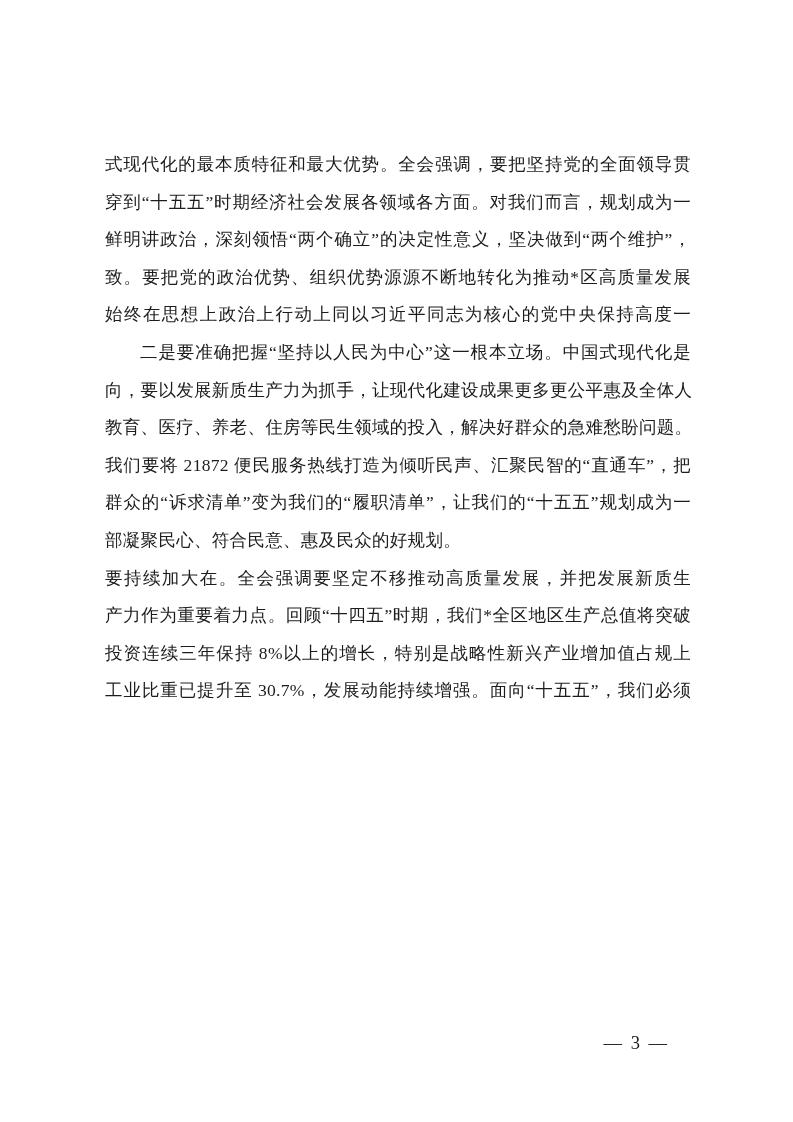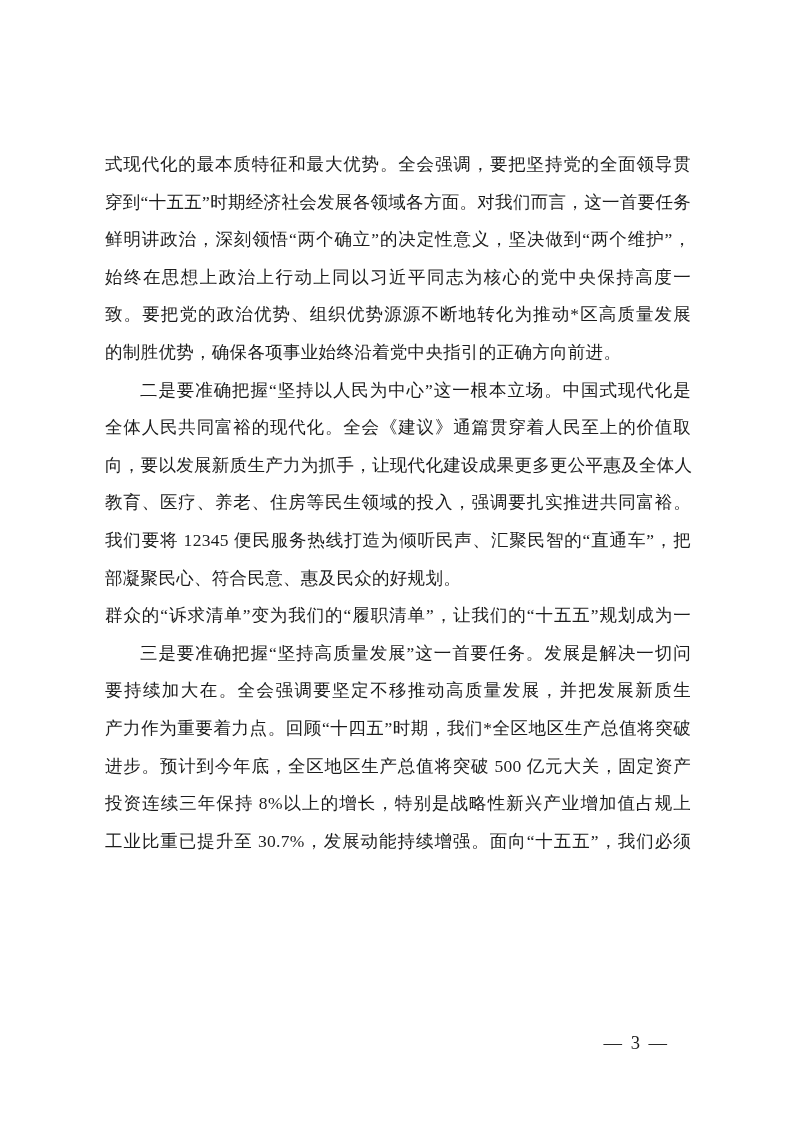--- a/index.html
+++ b/index.html
@@ -52,42 +52,38 @@
   }
 </style>
 </head>
 <body>
 
 <div class="page">
   <div class="content">
 
     <div class="para">
       <div class="line">式现代化的最本质特征和最大优势。全会强调，要把坚持党的全面领导贯</div>
-      <div class="line">穿到“十五五”时期经济社会发展各领域各方面。对我们而言，这一首要任务</div>
+      <div class="line">穿到“十五五”时期经济社会发展各领域各方面。对我们而言，规划成为一</div>
       <div class="line">鲜明讲政治，深刻领悟“两个确立”的决定性意义，坚决做到“两个维护”，</div>
+      <div class="line">致。要把党的政治优势、组织优势源源不断地转化为推动*区高质量发展</div>
       <div class="line">始终在思想上政治上行动上同以习近平同志为核心的党中央保持高度一</div>
-      <div class="line">致。要把党的政治优势、组织优势源源不断地转化为推动*区高质量发展</div>
-      <div class="line para-end">的制胜优势，确保各项事业始终沿着党中央指引的正确方向前进。</div>
     </div>
 
     <div class="para">
       <div class="line indent">二是要准确把握“坚持以人民为中心”这一根本立场。中国式现代化是</div>
-      <div class="line">全体人民共同富裕的现代化。全会《建议》通篇贯穿着人民至上的价值取</div>
       <div class="line">向，要以发展新质生产力为抓手，让现代化建设成果更多更公平惠及全体人</div>
-      <div class="line">教育、医疗、养老、住房等民生领域的投入，强调要扎实推进共同富裕。</div>
-      <div class="line">我们要将 12345 便民服务热线打造为倾听民声、汇聚民智的“直通车”，把</div>
+      <div class="line">教育、医疗、养老、住房等民生领域的投入，解决好群众的急难愁盼问题。</div>
+      <div class="line">我们要将 21872 便民服务热线打造为倾听民声、汇聚民智的“直通车”，把</div>
+      <div class="line">群众的“诉求清单”变为我们的“履职清单”，让我们的“十五五”规划成为一</div>
       <div class="line para-end">部凝聚民心、符合民意、惠及民众的好规划。</div>
-      <div class="line">群众的“诉求清单”变为我们的“履职清单”，让我们的“十五五”规划成为一</div>
     </div>
 
     <div class="para">
-      <div class="line indent">三是要准确把握“坚持高质量发展”这一首要任务。发展是解决一切问</div>
       <div class="line">要持续加大在。全会强调要坚定不移推动高质量发展，并把发展新质生</div>
       <div class="line">产力作为重要着力点。回顾“十四五”时期，我们*全区地区生产总值将突破</div>
-      <div class="line">进步。预计到今年底，全区地区生产总值将突破 500 亿元大关，固定资产</div>
       <div class="line">投资连续三年保持 8%以上的增长，特别是战略性新兴产业增加值占规上</div>
       <div class="line">工业比重已提升至 30.7%，发展动能持续增强。面向“十五五”，我们必须</div>
     </div>
 
   </div>
 
   <div class="page-number">— 3 —</div>
 </div>
 
 </body></html>

